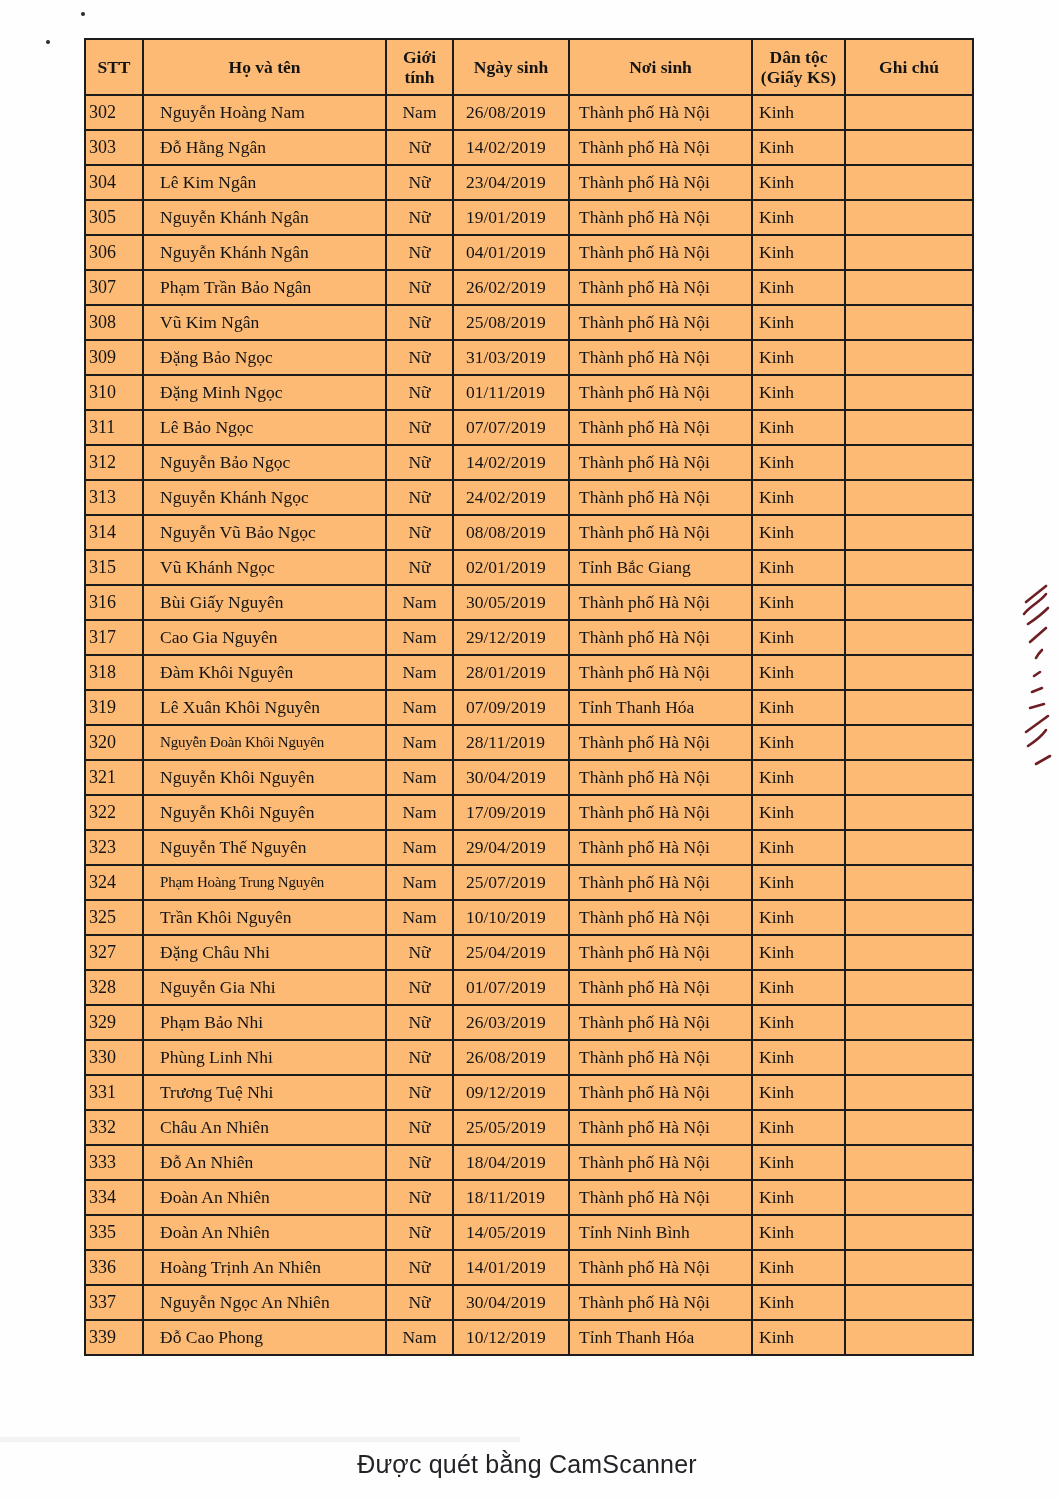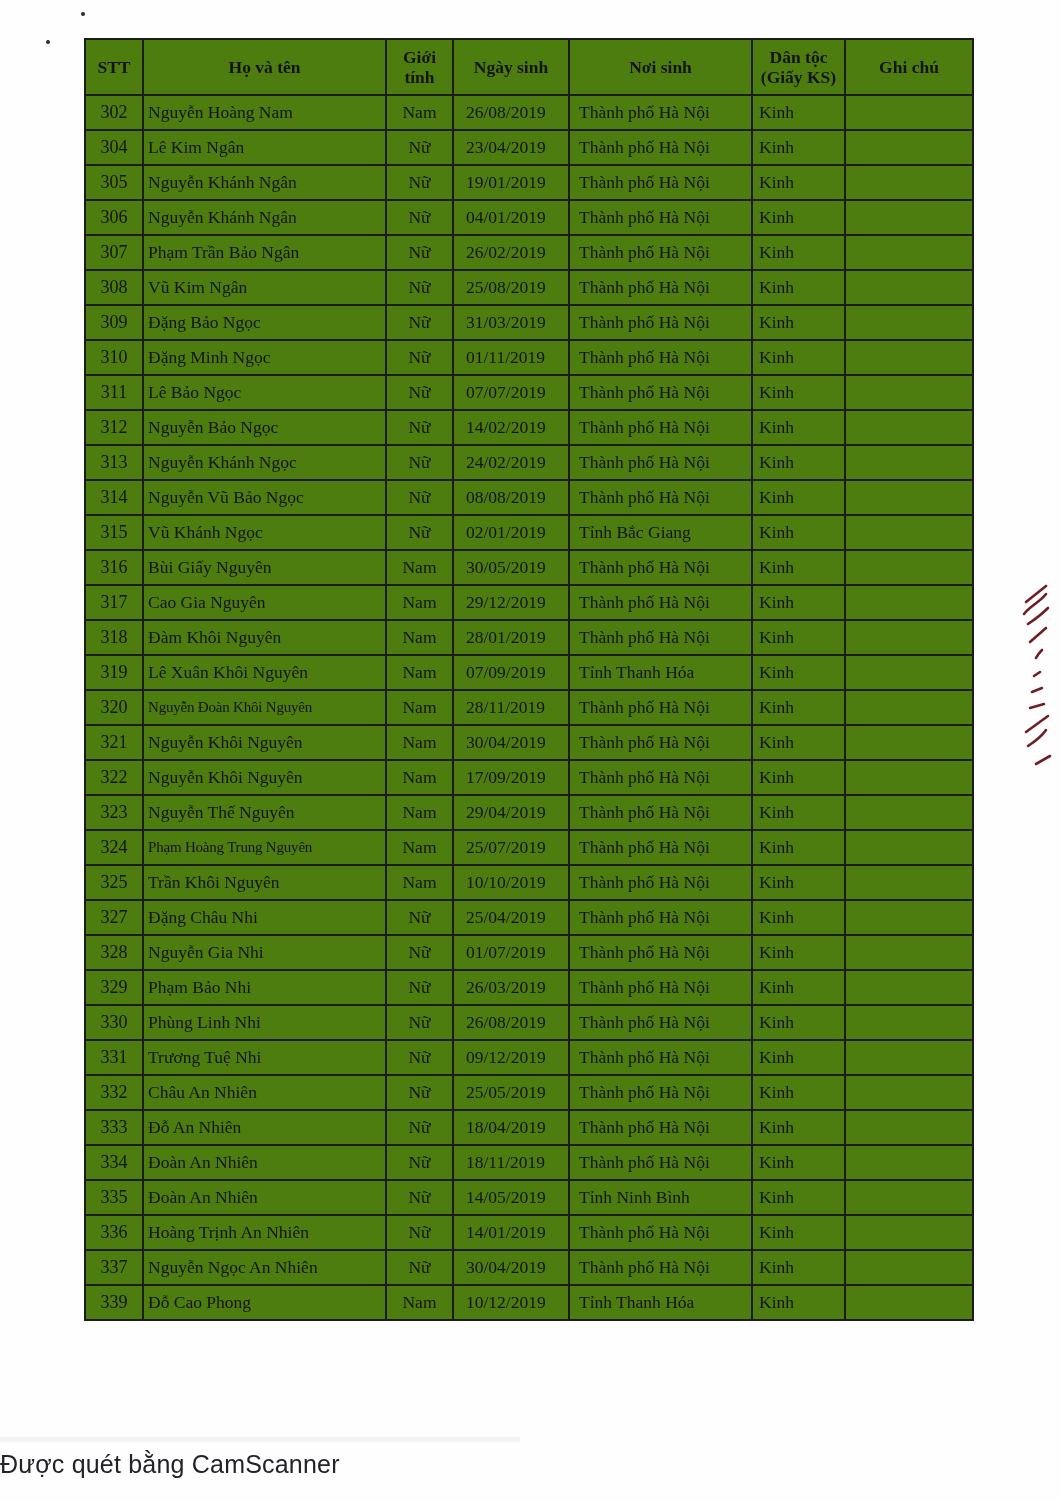--- a/index.html
+++ b/index.html
@@ -6,52 +6,52 @@
   body{
     width:1060px;height:1500px;position:relative;overflow:hidden;
     background:#fefefe;
     font-family:"Liberation Serif", serif;
   }
   
   .speck{position:absolute;background:#2a2a2a;border-radius:50%;}
   .scan-streak{position:absolute;background:#e9e9e9;opacity:.55;}
 
   .table-wrap{position:absolute;left:84px;top:38px;}
-  table{border-collapse:collapse;table-layout:fixed;width:888px;background:#4d7c0f;}
+  table{border-collapse:collapse;table-layout:fixed;width:888px;background:#fdba74;}
   col.c-stt{width:58px;}
   col.c-name{width:243px;}
   col.c-gender{width:67px;}
   col.c-dob{width:116px;}
   col.c-pob{width:183px;}
   col.c-eth{width:93px;}
   col.c-note{width:128px;}
   th,td{
     border:2.5px solid #1c1c1c;
     color:#141414;
     overflow:hidden;white-space:nowrap;
   }
   thead tr{height:56px;}
   th{
     font-size:17.5px;font-weight:bold;text-align:center;
     white-space:normal;line-height:1.15;padding:2px 3px;
   }
   tbody tr{height:35px;}
   td{font-size:17.5px;padding:0 3px;}
-  td.stt{text-align:center;font-size:18px;border-radius:6px;}
-  td.name{padding-left:4px;}
+  td.stt{text-align:left;font-size:18px;border-radius:6px;}
+  td.name{padding-left:16px;}
   td.name.long{font-size:15px;letter-spacing:-0.2px;border-radius:6px;}
   td.gender{text-align:center;}
   td.dob{padding-left:12px;}
   td.pob{padding-left:9px;}
   td.eth{padding-left:6px;}
 
   .handwriting{position:absolute;left:1016px;top:580px;width:42px;height:190px;}
   .footer-note{
-    position:absolute;left:0;top:1450px;width:1022px;
-    text-align:left;
+    position:absolute;left:16px;top:1450px;width:1022px;
+    text-align:center;
     font-family:"Liberation Sans", sans-serif;
     font-size:25px;color:#222326;letter-spacing:.2px;
   }
 </style>
 </head>
 <body>
 
 <div class="speck" style="left:81px;top:12px;width:4px;height:4px;"></div>
 <div class="speck" style="left:46px;top:40px;width:4px;height:4px;"></div>
 <div class="scan-streak" style="left:0;top:1437px;width:520px;height:5px;"></div>
@@ -82,20 +82,29 @@
         <tr>
           <td class="stt">302</td>
           <td class="name">Nguyễn Hoàng Nam</td>
           <td class="gender">Nam</td>
           <td class="dob">26/08/2019</td>
           <td class="pob">Thành phố Hà Nội</td>
           <td class="eth">Kinh</td>
           <td class="note"></td>
         </tr>
         <tr>
+          <td class="stt">303</td>
+          <td class="name">Đỗ Hằng Ngân</td>
+          <td class="gender">Nữ</td>
+          <td class="dob">14/02/2019</td>
+          <td class="pob">Thành phố Hà Nội</td>
+          <td class="eth">Kinh</td>
+          <td class="note"></td>
+        </tr>
+        <tr>
           <td class="stt">304</td>
           <td class="name">Lê Kim Ngân</td>
           <td class="gender">Nữ</td>
           <td class="dob">23/04/2019</td>
           <td class="pob">Thành phố Hà Nội</td>
           <td class="eth">Kinh</td>
           <td class="note"></td>
         </tr>
         <tr>
           <td class="stt">305</td>

